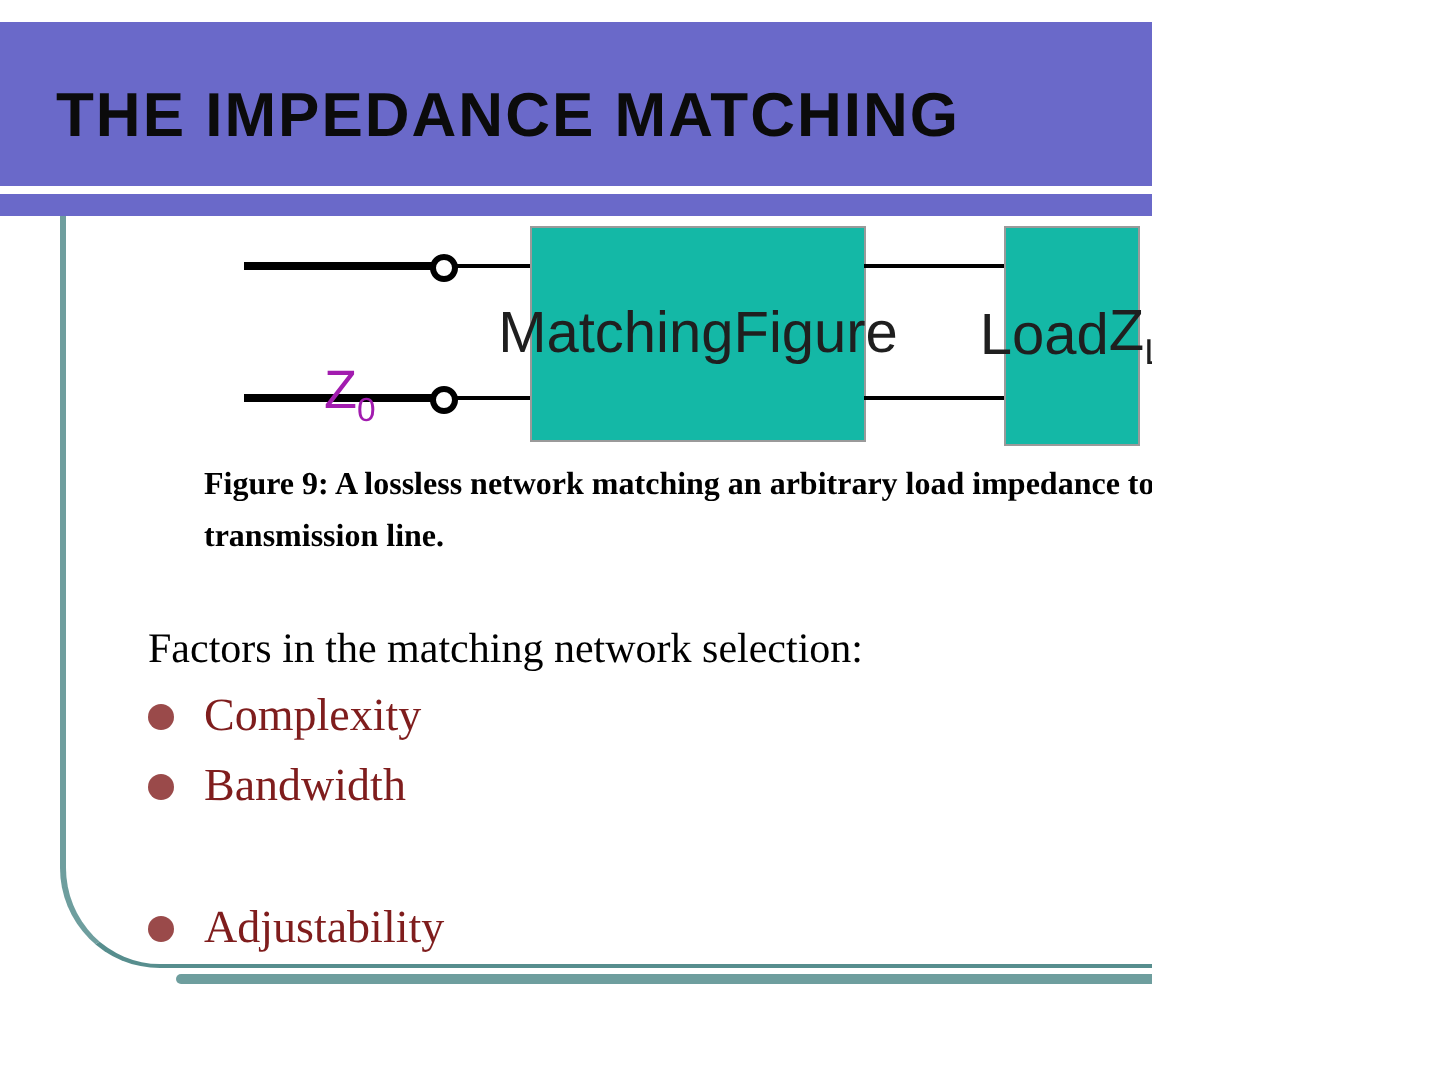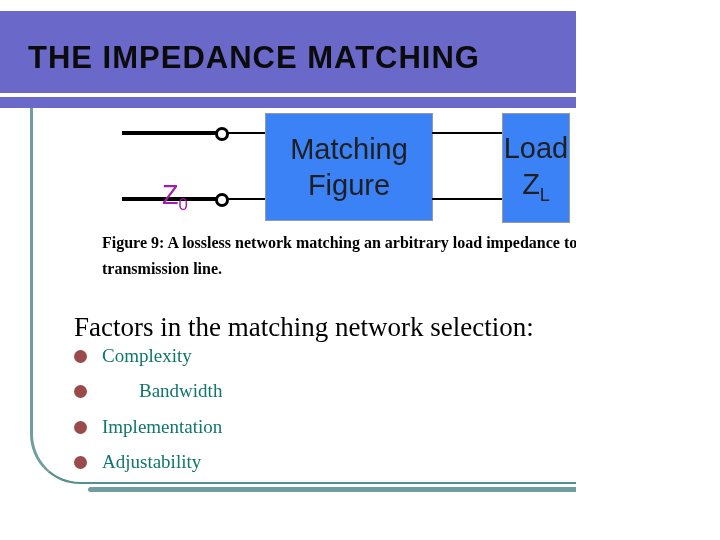--- a/index.html
+++ b/index.html
@@ -27,45 +27,45 @@
     background:#6e9e9e;border-radius:4px;
   }
   
   .diagram{position:absolute;left:0;top:0;width:720px;height:540px;pointer-events:none;}
   .wire-thick{position:absolute;height:4px;background:#000;}
   .wire-thin{position:absolute;height:2px;background:#000;}
   .node-ring{
     position:absolute;width:8px;height:8px;border:3px solid #000;border-radius:50%;background:#fff;
   }
   .net-box{
-    position:absolute;border:1px solid #9a9a9a;background:#3b82f6;
-    display:flex;flex-direction:column;align-items:center;justify-content:center;
+    position:absolute;border:1px solid #9a9a9a;background:#14b8a6;
+    display:flex;align-items:center;justify-content:center;
     color:#1f1f1f;text-align:center;
   }
   .net-box .bl{font-size:29px;line-height:1.25;font-family:"Liberation Sans",sans-serif;}
   .z-label{
     position:absolute;font-family:"Liberation Sans",sans-serif;font-size:27px;color:#a21caf;
   }
   .z-label sub,.net-box sub{font-size:0.62em;}
   
   .caption{
     position:absolute;left:102px;top:230px;width:530px;
     font-family:"Liberation Serif",serif;font-weight:bold;font-size:16px;line-height:1.6;color:#000;
   }
   
   .factors-heading{
     position:absolute;left:74px;top:312px;
-    font-family:"Liberation Serif",serif;font-size:27px;color:#000;
+    font-family:"Liberation Serif",serif;font-size:21px;color:#000;
   }
   .factor-row{position:absolute;left:74px;display:flex;align-items:center;}
   .factor-bullet{
     width:13px;height:13px;border-radius:50%;background:#9a4a4a;margin-right:15px;flex:0 0 auto;
   }
-  .factor-label{font-family:"Liberation Serif",serif;font-size:19px;color:#0f766e;}
-  .row-0{top:345px;} .row-1{top:380px;gap:37px;} .row-2{top:416px;} .row-3{top:451px;}
+  .factor-label{font-family:"Liberation Serif",serif;font-size:23px;color:#7f1d1d;}
+  .row-0{top:345px;} .row-1{top:380px;} .row-2{top:416px;} .row-3{top:451px;}
   
   .page-number{
     position:absolute;left:656px;top:503px;
     font-family:"Liberation Sans",sans-serif;font-size:13px;font-weight:bold;color:#000;
   }
 </style>
 </head>
 <body>
 
 <div class="slide">
@@ -111,24 +111,20 @@
   <div class="factors-heading">Factors in the matching network selection:</div>
 
   <div class="factor-row row-0">
     <span class="factor-bullet"></span>
     <span class="factor-label">Complexity</span>
   </div>
   <div class="factor-row row-1">
     <span class="factor-bullet"></span>
     <span class="factor-label">Bandwidth</span>
   </div>
-  <div class="factor-row row-2">
-    <span class="factor-bullet"></span>
-    <span class="factor-label">Implementation</span>
-  </div>
   <div class="factor-row row-3">
     <span class="factor-bullet"></span>
     <span class="factor-label">Adjustability</span>
   </div>
 
   <div class="page-number">40</div>
 
 </div>
 
 </body></html>

